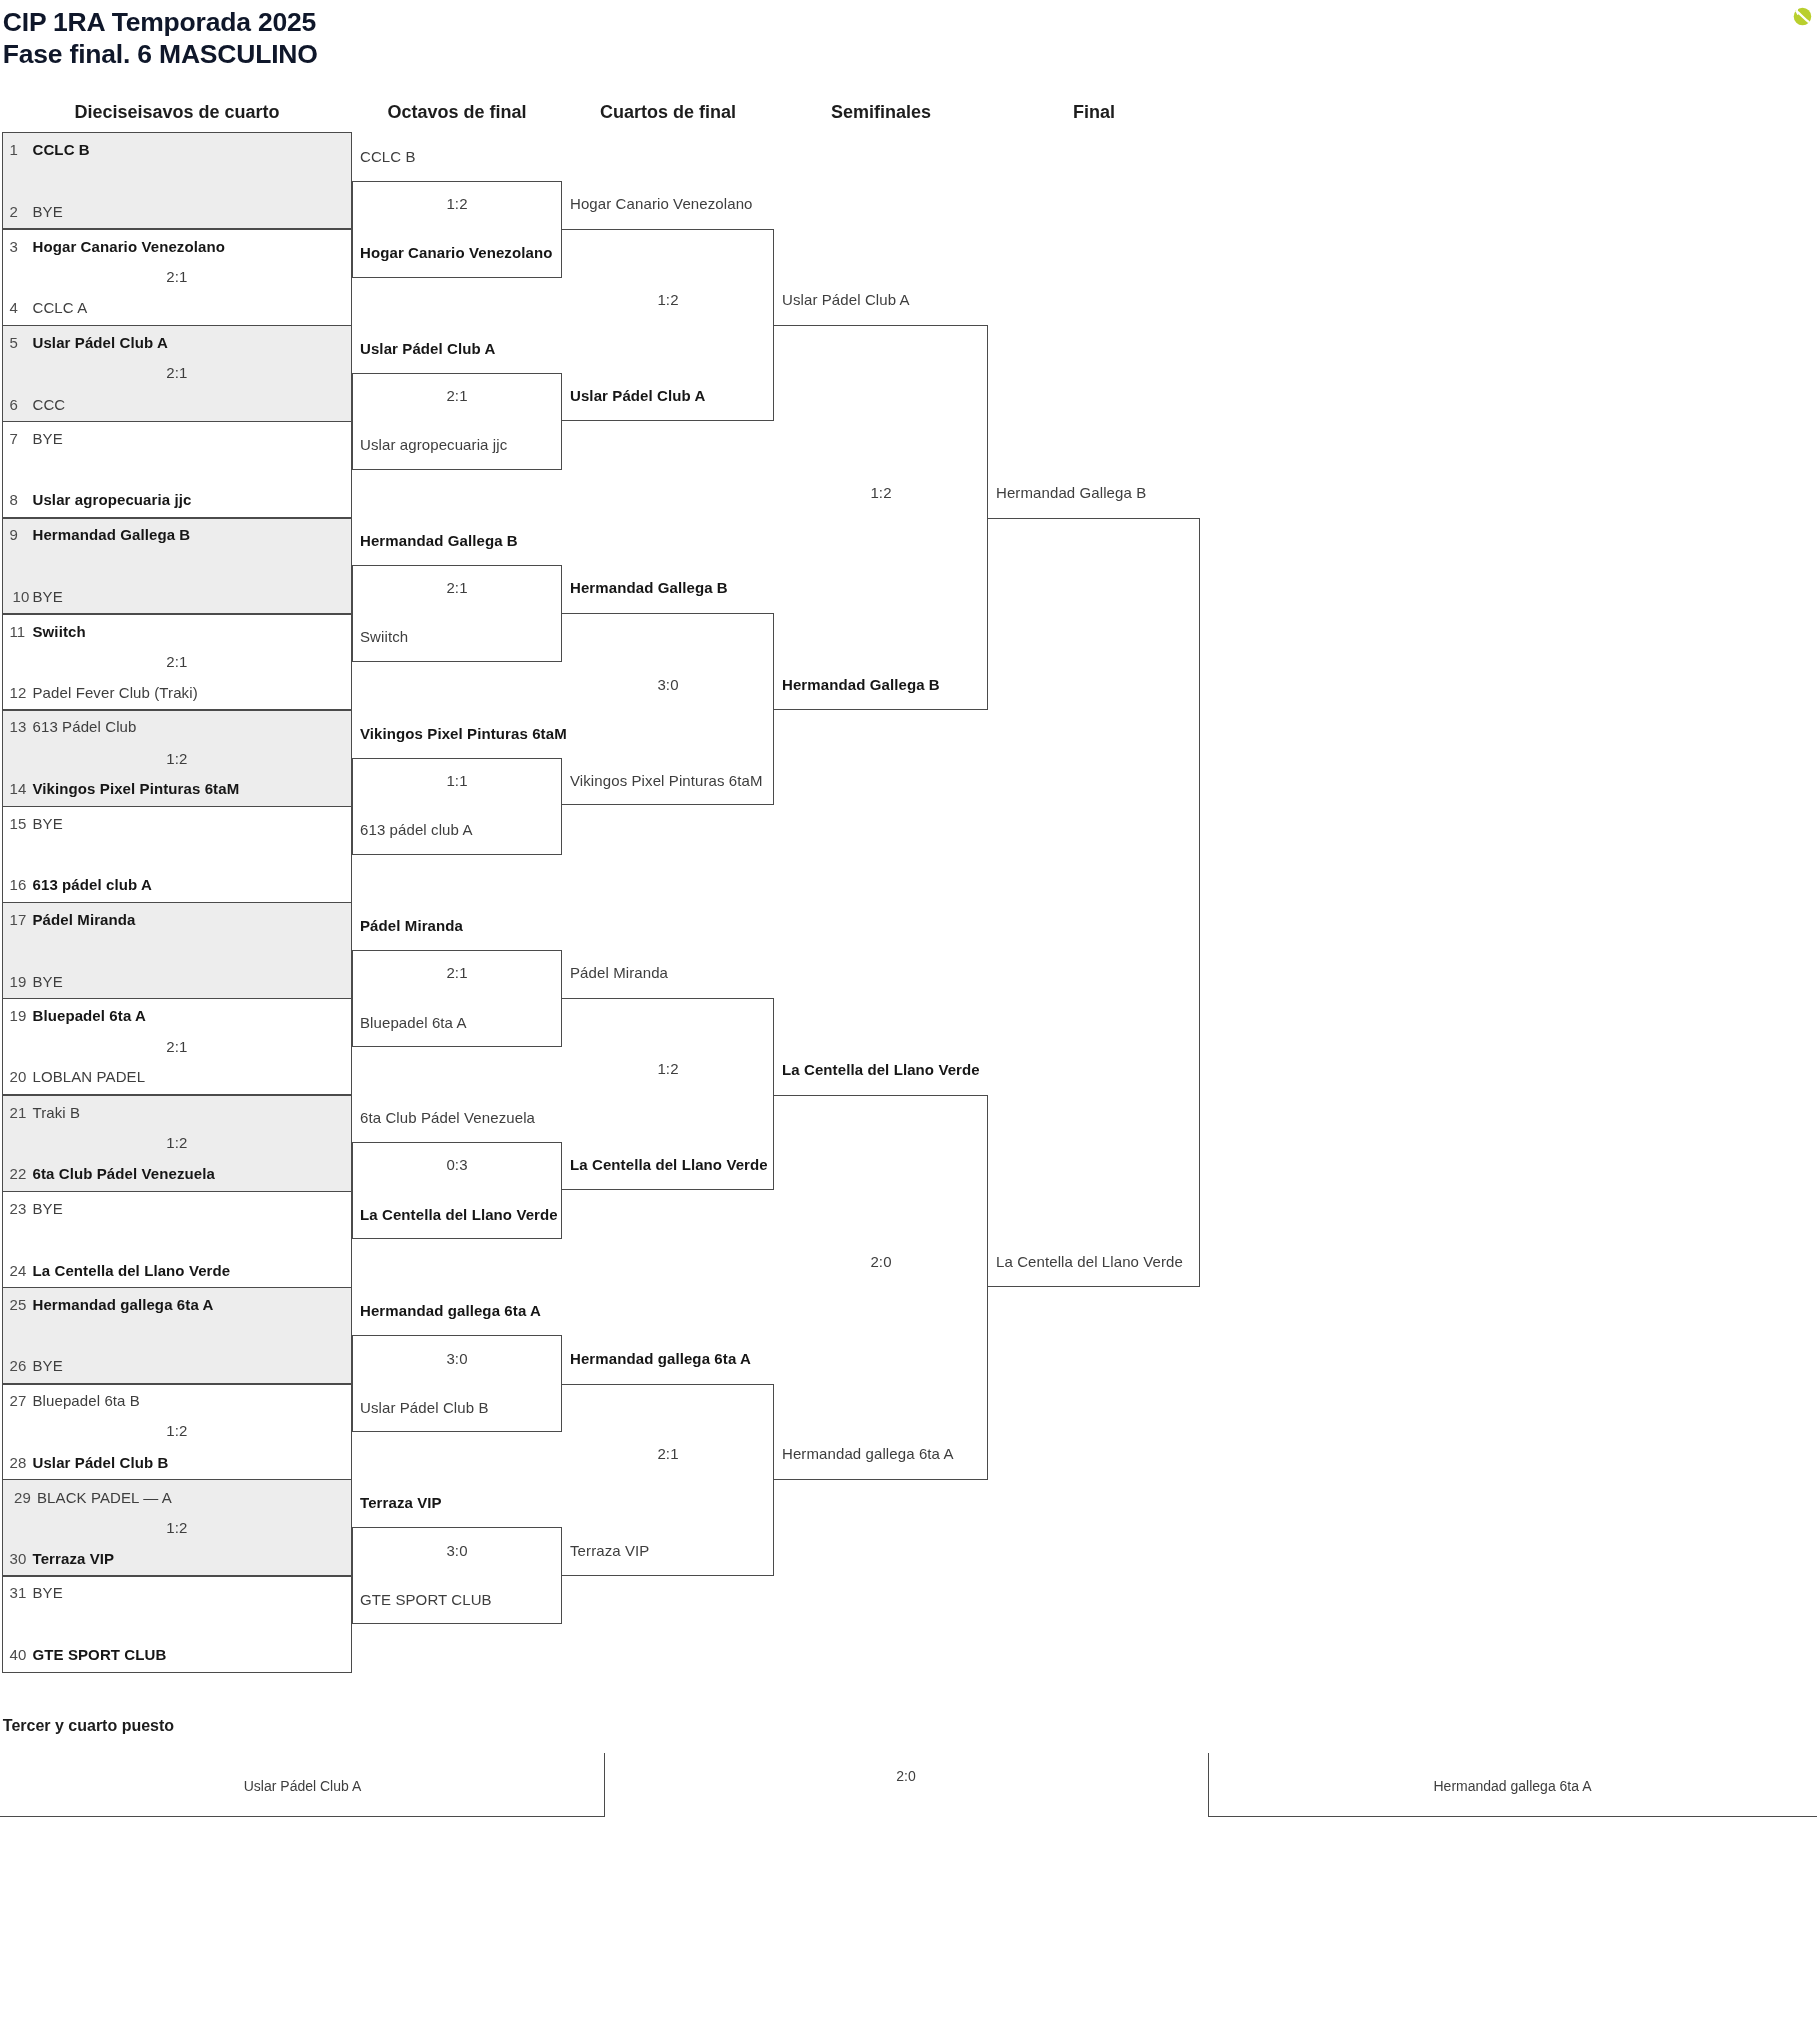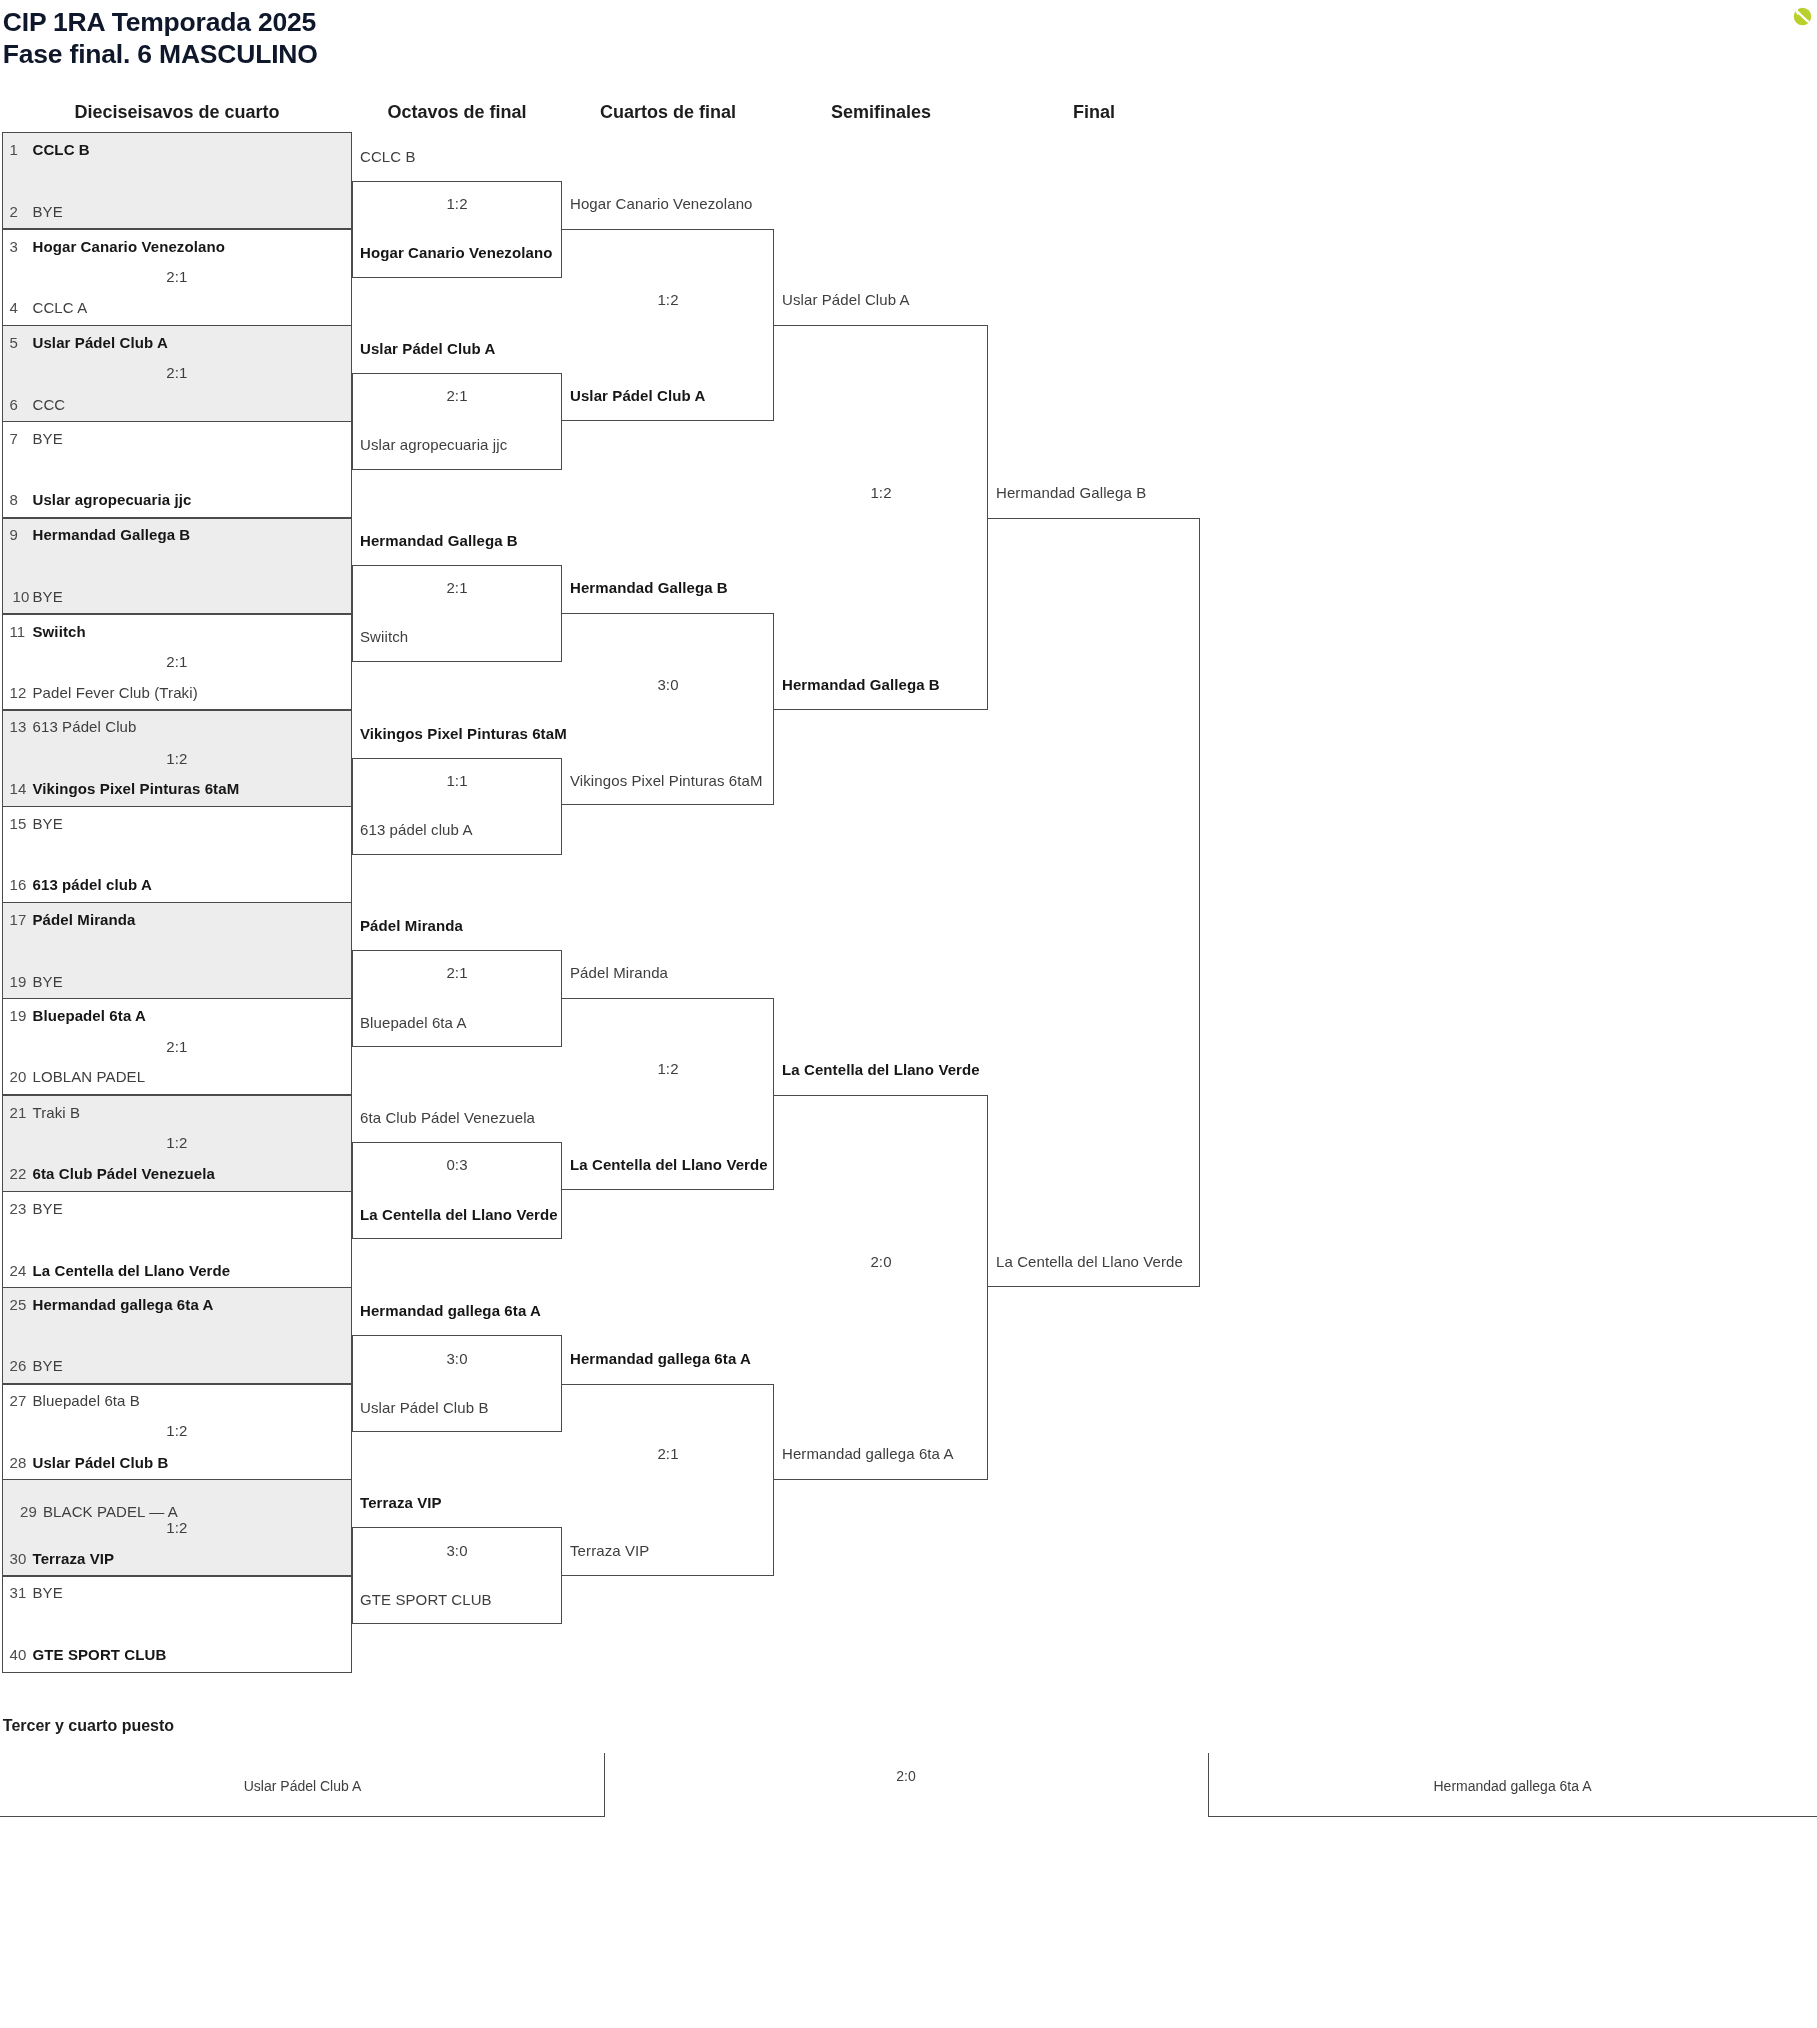--- a/index.html
+++ b/index.html
@@ -92,21 +92,21 @@
     <div class="lbl seed-row" style="left: 9.5px; top: 1199px;"><span class="num">23</span><span>BYE</span></div>
     <div class="lbl seed-row" style="left: 9.5px; top: 1261px;"><span class="num">24</span><span style="font-weight: 700; color: rgb(22, 22, 22);">La Centella del Llano Verde</span></div>
     <div class="bx gray" style="left: 1.9px; top: 1287px; width: 350px; height: 97px;"></div>
     <div class="lbl seed-row" style="left: 9.5px; top: 1295px;"><span class="num">25</span><span style="font-weight: 700; color: rgb(22, 22, 22);">Hermandad gallega 6ta A</span></div>
     <div class="lbl seed-row" style="left: 9.5px; top: 1356px;"><span class="num">26</span><span>BYE</span></div>
     <div class="bx" style="left: 1.9px; top: 1384px; width: 350px; height: 97px;"></div>
     <div class="lbl seed-row" style="left: 9.5px; top: 1391px;"><span class="num">27</span><span>Bluepadel 6ta B</span></div>
     <div class="lbl seed-row" style="left: 9.5px; top: 1453px;"><span class="num">28</span><span style="font-weight: 700; color: rgb(22, 22, 22);">Uslar Pádel Club B</span></div>
     <div class="lbl score" style="left: 1.9px; top: 1421px; width: 350px;">1:2</div>
     <div class="bx gray" style="left: 1.9px; top: 1479px; width: 350px; height: 97px;"></div>
-    <div class="lbl seed-row" style="left: 20px; top: 1488px; margin-top: 14px;"><span class="num">29</span><span>BLACK PADEL — A</span></div>
+    <div class="lbl seed-row" style="left: 14px; top: 1488px;"><span class="num">29</span><span>BLACK PADEL — A</span></div>
     <div class="lbl seed-row" style="left: 9.5px; top: 1549px;"><span class="num">30</span><span style="font-weight: 700; color: rgb(22, 22, 22);">Terraza VIP</span></div>
     <div class="lbl score" style="left: 1.9px; top: 1518px; width: 350px;">1:2</div>
     <div class="bx" style="left: 1.9px; top: 1576px; width: 350px; height: 97px;"></div>
     <div class="lbl seed-row" style="left: 9.5px; top: 1583px;"><span class="num">31</span><span>BYE</span></div>
     <div class="lbl seed-row" style="left: 9.5px; top: 1645px;"><span class="num">40</span><span style="font-weight: 700; color: rgb(22, 22, 22);">GTE SPORT CLUB</span></div>
     <div class="bx" style="left: 352px; top: 181px; width: 210px; height: 97px;"></div>
     <div class="lbl" style="left: 360px; top: 147px;">CCLC B</div>
     <div class="lbl winner" style="left: 360px; top: 243px;">Hogar Canario Venezolano</div>
     <div class="lbl score" style="left: 352px; top: 194px; width: 210px;">1:2</div>
     <div class="bx" style="left: 352px; top: 373px; width: 210px; height: 97px;"></div>

